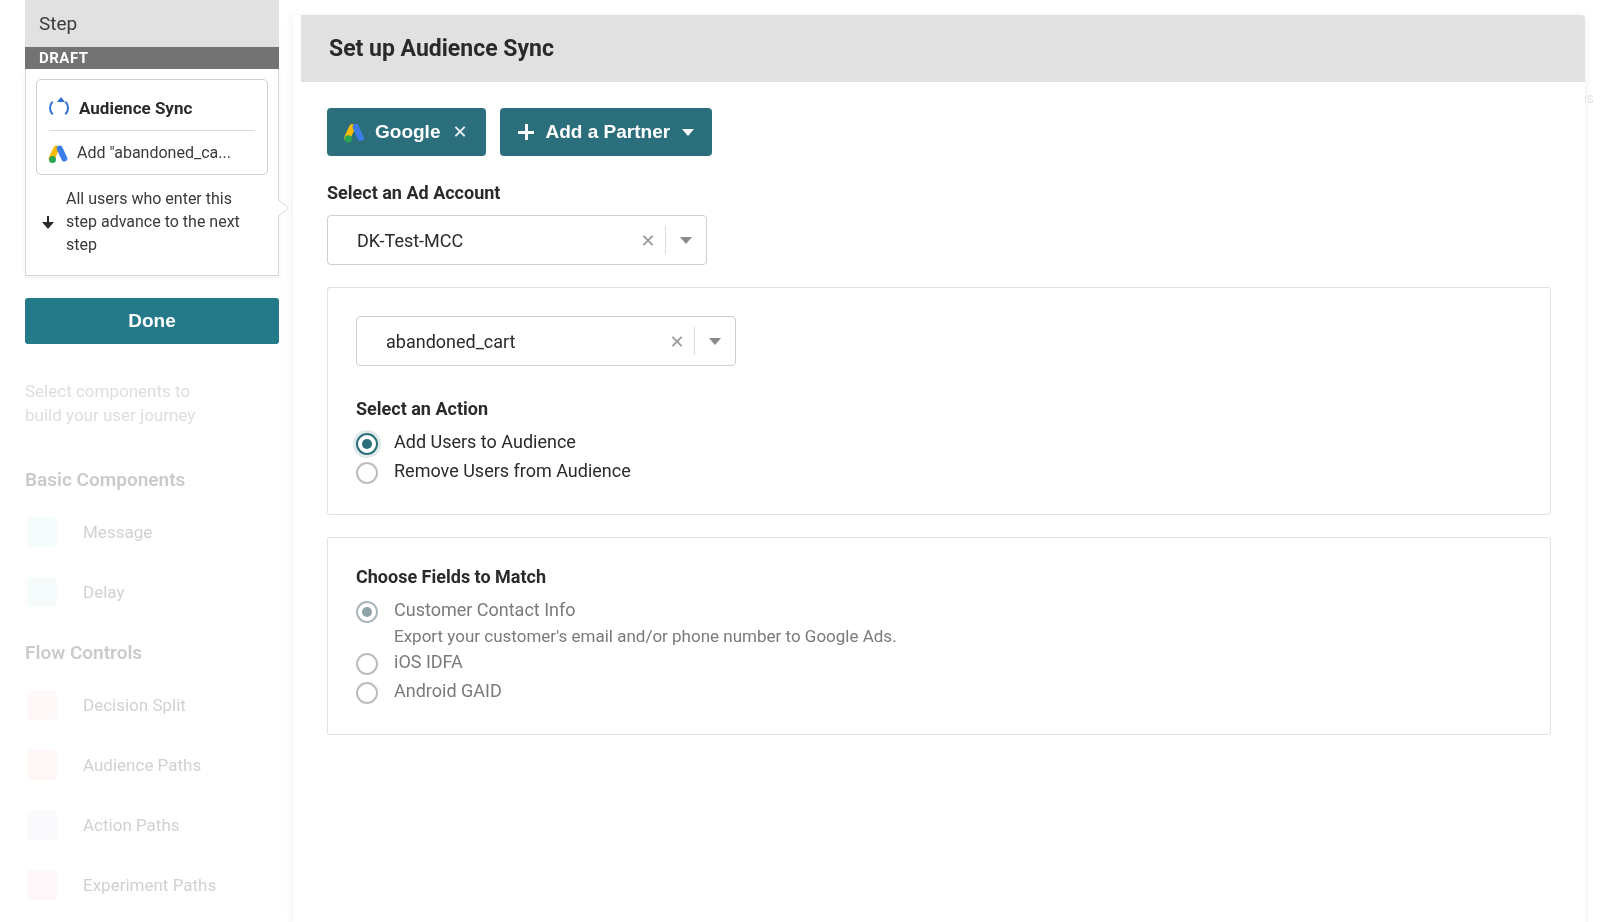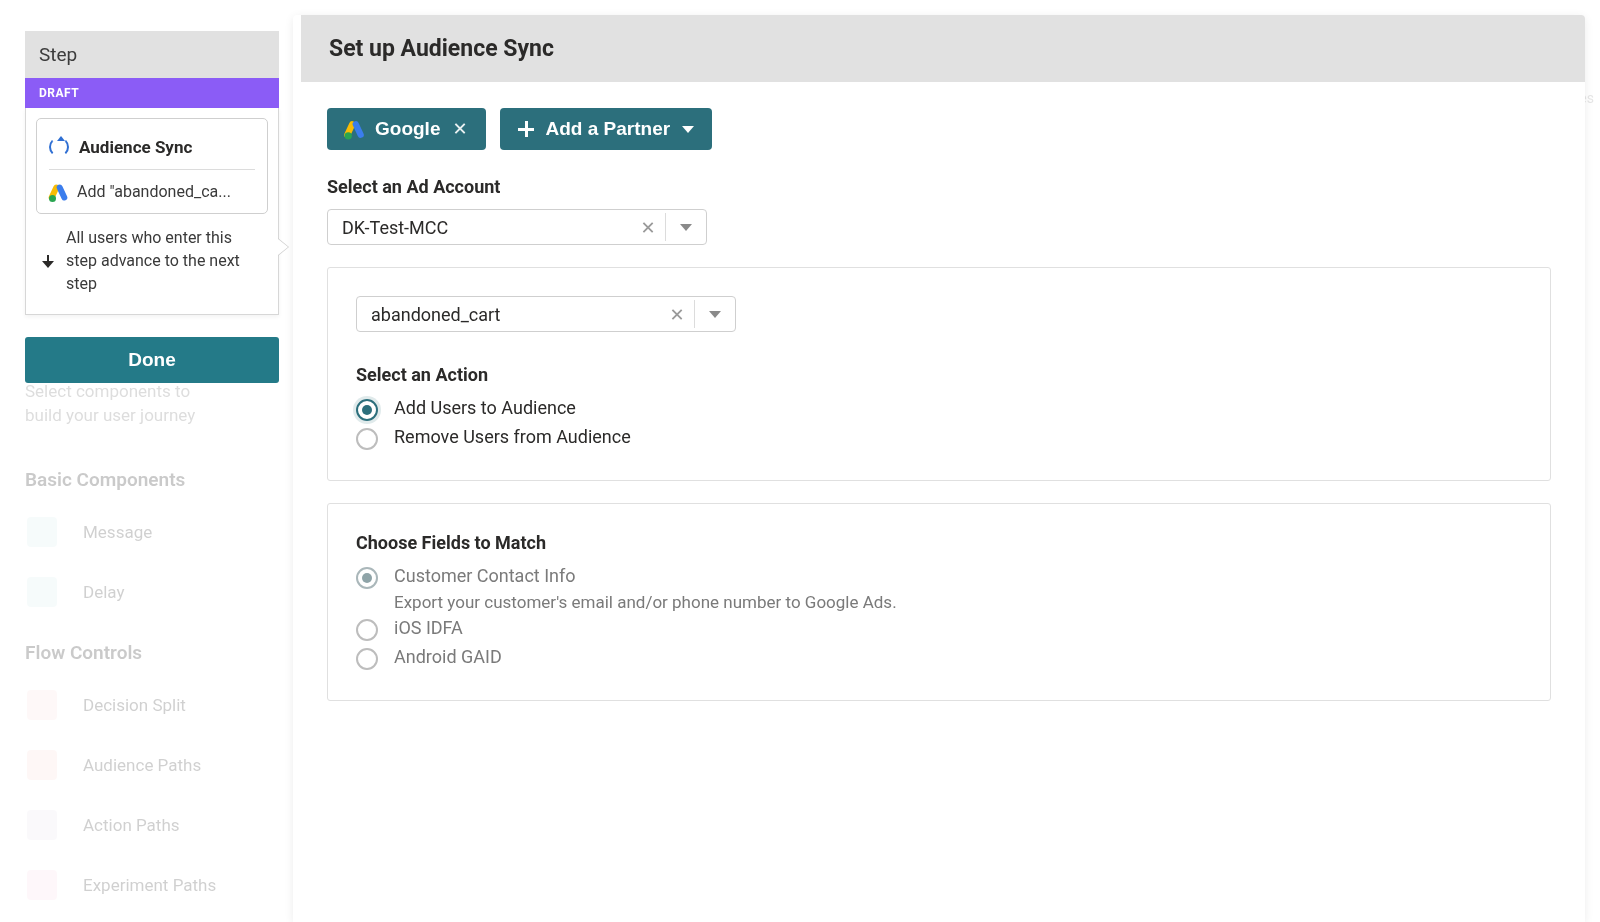--- a/index.html
+++ b/index.html
@@ -61,37 +61,37 @@
   .bg-icon.delay{ background:#e6f3f3; }
   .bg-icon.dec  { background:#fdeceb; }
   .bg-icon.aud  { background:#fde9e6; }
   .bg-icon.act  { background:#f0eef3; }
   .bg-icon.exp  { background:#fde9ef; }
 
   
   .step-panel {
     position: absolute;
     left: 25px;
-    top: 31px;
+    top: 0;
     width: 254px;
     z-index: 40;
   }
   .step-header {
     background: #e1e1e1;
     color: #3c3c3c;
     font-size: 19px;
     padding: 12px 14px;
   }
   .step-draft {
-    background: #8b5cf6;
+    background: #737373;
     color: #fff;
     font-weight: 700;
     letter-spacing: 0.5px;
-    font-size: 12px;
-    padding: 8px 14px;
+    font-size: 15px;
+    padding: 2px 14px;
   }
   .step-card {
     background: #fff;
     border: 1px solid #d7d7d7;
     border-top: none;
     padding: 10px 10px 14px;
     position: relative;
     box-shadow: 0 2px 4px rgba(0,0,0,0.05);
   }
   .step-inner {
@@ -235,21 +235,21 @@
     padding: 26px 34px 30px;
     background: #fff;
   }
 
   .chip-row { display: flex; gap: 14px; margin-bottom: 26px; }
   .chip {
     background: #2c6f7c;
     color: #fff;
     border: none;
     border-radius: 4px;
-    height: 42px;
+    height: 48px;
     padding: 0 18px;
     display: inline-flex;
     align-items: center;
     gap: 12px;
     font-size: 19px;
     font-weight: 600;
     cursor: pointer;
   }
   .chip .icon-google-ads { transform: scale(1.05); }
   .chip .x-icon {
@@ -274,24 +274,25 @@
     font-size: 18px;
     font-weight: 700;
     color: #2b2a29;
     margin-bottom: 12px;
   }
 
   .combo {
     display: flex;
     align-items: center;
     width: 380px;
-    height: 36px;
+    height: 50px;
     border: 1px solid #cfcfcf;
     border-radius: 4px;
     background: #fff;
+    padding-left: 15px;
   }
   .combo .combo-text {
     flex: 1;
     padding: 0 14px;
     font-size: 18px;
     color: #2b2a29;
   }
   .combo .combo-clear {
     width: 34px; text-align: center; color: #9a9a9a; font-size: 18px; cursor: pointer;
   }

